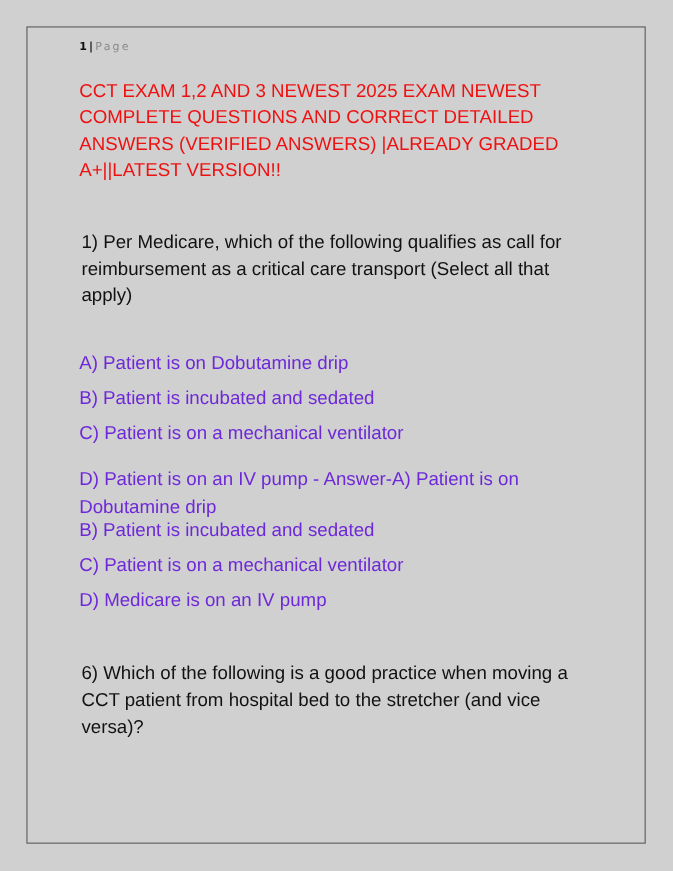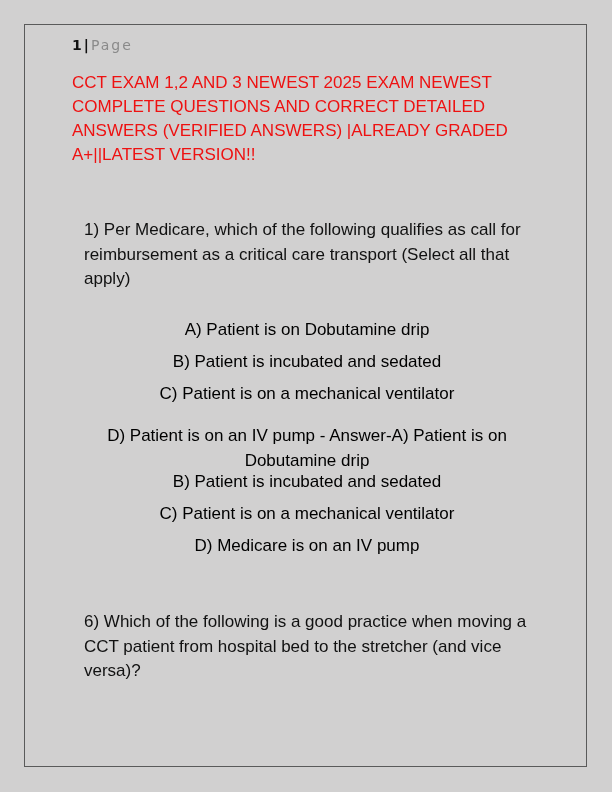--- a/index.html
+++ b/index.html
@@ -4,30 +4,30 @@
 <style>
   html, body { margin:0; padding:0; }
   body {
     width:612px; height:792px; background:#d1d0d0; position:relative; overflow:hidden;
     font-family:"Liberation Sans", sans-serif;
   }
   .page-border {
     position:absolute; left:24px; top:24px; width:563px; height:743px;
     border:1px solid #5a5a5a; box-sizing:border-box;
   }
-  .page-header { position:absolute; left:72px; top:37px; font-size:14px; font-family:"DejaVu Sans", sans-serif; }
+  .page-header { position:absolute; left:72px; top:37px; font-size:10px; font-family:"DejaVu Sans", sans-serif; }
   .page-header .num { color:#111; font-weight:bold; }
   .page-header .sep { color:#111; font-weight:bold; margin:0 2px; }
   .page-header .lbl { color:#8a8a8a; letter-spacing:2px; }
   .title {
     position:absolute; left:72px; top:71px; width:470px;
     color:#ee1111; font-weight:normal; font-size:17px; line-height:24px; margin:0;
   }
-  .body-text { position:absolute; left:72px; width:470px; color:#111; font-size:17px; line-height:24.5px; margin:12px; }
-  .opt { position:absolute; left:72px; width:470px; color:#000000; font-size:17px; line-height:24.5px; margin:0;text-align:center; }
+  .body-text { position:absolute; left:72px; width:470px; color:#111; font-size:17px; line-height:24.5px; margin:2px; }
+  .opt { position:absolute; left:72px; width:470px; color:#6d28d9; font-size:17px; line-height:24.5px; margin:0; }
 </style>
 </head>
 <body>
 
 <div class="page-border"></div>
 
 <div class="page-header">
   <span class="num">1</span><span class="sep">|</span><span class="lbl">Page</span>
 </div>
 

